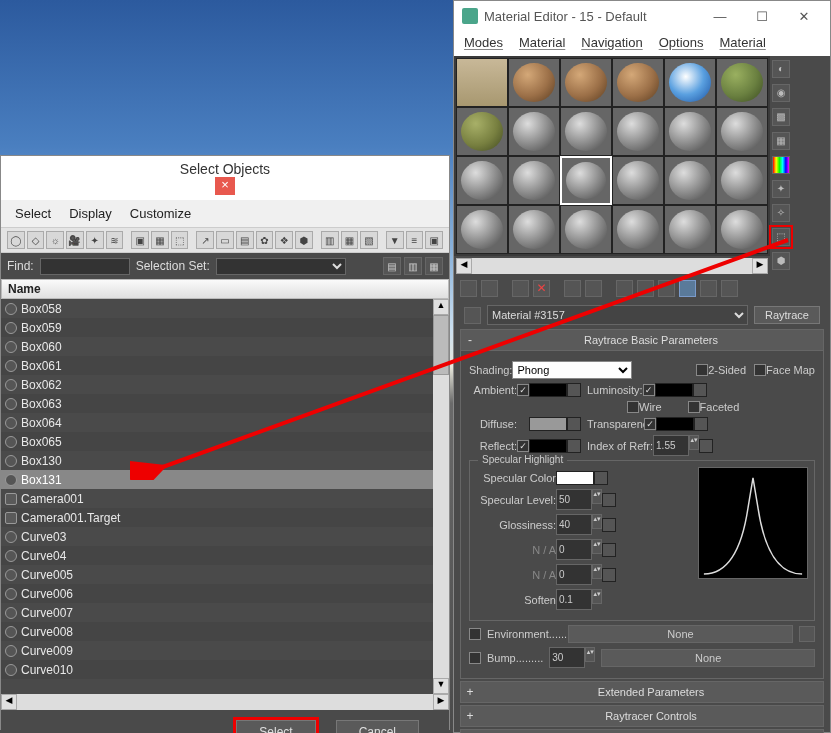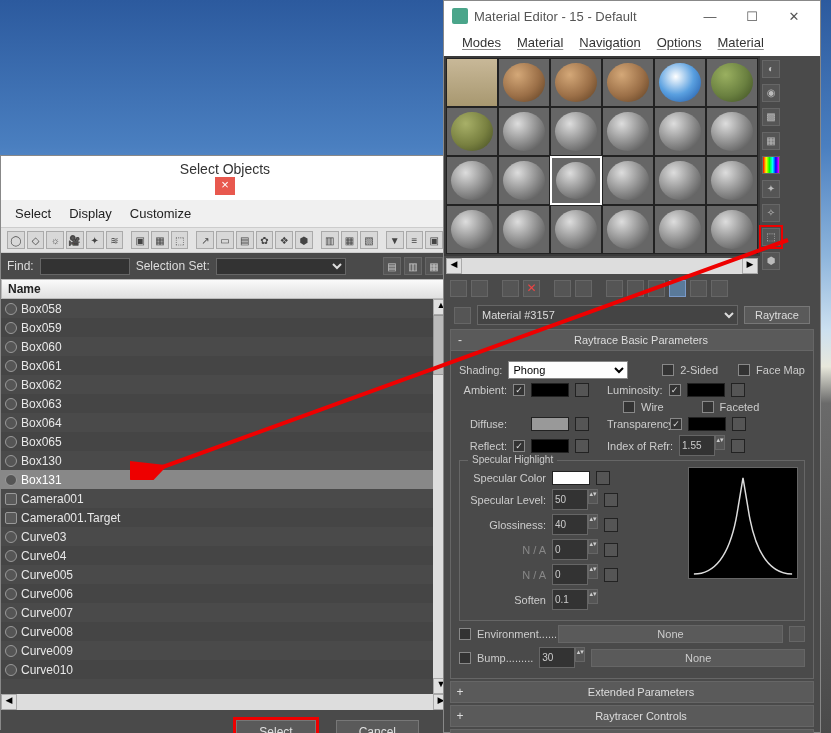--- a/index.html
+++ b/index.html
@@ -69,31 +69,31 @@
 .select-buttons {
   display:flex; justify-content:flex-end; gap:20px; padding: 10px 30px; background:#4a4a4a;
 }
 .dlg-btn {
   background: #5a5a5a; color:#e0e0e0; border:1px solid #777; padding: 4px 22px; font-size:12px;
 }
 .dlg-btn.highlighted { outline: 3px solid #e00; outline-offset: 0px; }
 
 
 .mat-editor {
-  position: absolute; top: 0; right: 10px; width: 378px; height: 733px;
+  position: absolute; top: 0; right: 0; width: 378px; height: 733px;
   background: #4a4a4a; border: 1px solid #888;
 }
 .mat-titlebar {
   background: #fff; display: flex; align-items: center; padding: 4px 8px; gap: 6px;
   font-size: 13px; color: #555;
 }
 .mat-titlebar .spacer { flex: 1; }
 .mat-titlebar .winbtn { width: 36px; height: 22px; display:inline-flex; align-items:center; justify-content:center; font-size:13px; color:#555;}
 .mat-menubar {
-  background: #fff; display: flex; gap: 16px; padding: 4px 10px 6px 18px; font-size: 13px; color: #333;
+  background: #fff; display: flex; gap: 16px; padding: 4px 10px 6px 10px; font-size: 13px; color: #333;
 }
 .mat-menubar span { text-decoration: underline; text-decoration-color: #888; text-underline-offset: 2px;}
 
 .mat-body { display:flex; }
 .sample-grid {
   display: grid; grid-template-columns: repeat(6, 52px); grid-template-rows: repeat(4, 49px);
   gap: 0; padding: 2px; background:#3a3a3a;
 }
 .sample-slot {
   background: #666; border: 1px solid #222; position: relative;
@@ -133,21 +133,21 @@
 .rollout { margin: 2px 6px; }
 .rollout-head {
   background:#5a5a5a; color:#ddd; text-align:center; font-size:11px; padding:3px; border:1px solid #666;
   display:flex; align-items:center;
 }
 .rollout-head .pm { width:12px; margin-right:6px; font-size:12px;}
 .rollout-head .title{ flex:1; }
 .rollout-body {
   background:#4a4a4a; border:1px solid #666; border-top:none; padding:6px 8px; font-size:11px; color:#ccc;
 }
-.param-row { display:flex; align-items:center; gap:6px; margin:4px 0;}
+.param-row { display:flex; align-items:center; margin:4px 0;}
 .param-row label{ color:#ccc; }
 .param-row .lbl-r { text-align:right; }
 .swatch { width:38px; height:14px; border:1px solid #222;}
 .swatch.black{background:#000;} .swatch.gray{background:#999;} .swatch.white{background:#fff;}
 .small-swatch{width:14px;height:14px;border:1px solid #222;background:#555;}
 .chk { width:12px; height:12px; border:1px solid #888; background:#333; display:inline-block; }
 .chk.on::after{content:"✓"; color:#ddd; font-size:9px; display:block; line-height:10px; text-align:center;}
 .spin { display:inline-flex; }
 .spin input{ width:36px; height:21px; background:#333; border:1px solid #666; color:#ccc; font-size:10px; padding-left:2px;}
 .spin .ud{width:10px; height:15px; background:#555; border:1px solid #666; font-size:7px; text-align:center;}

